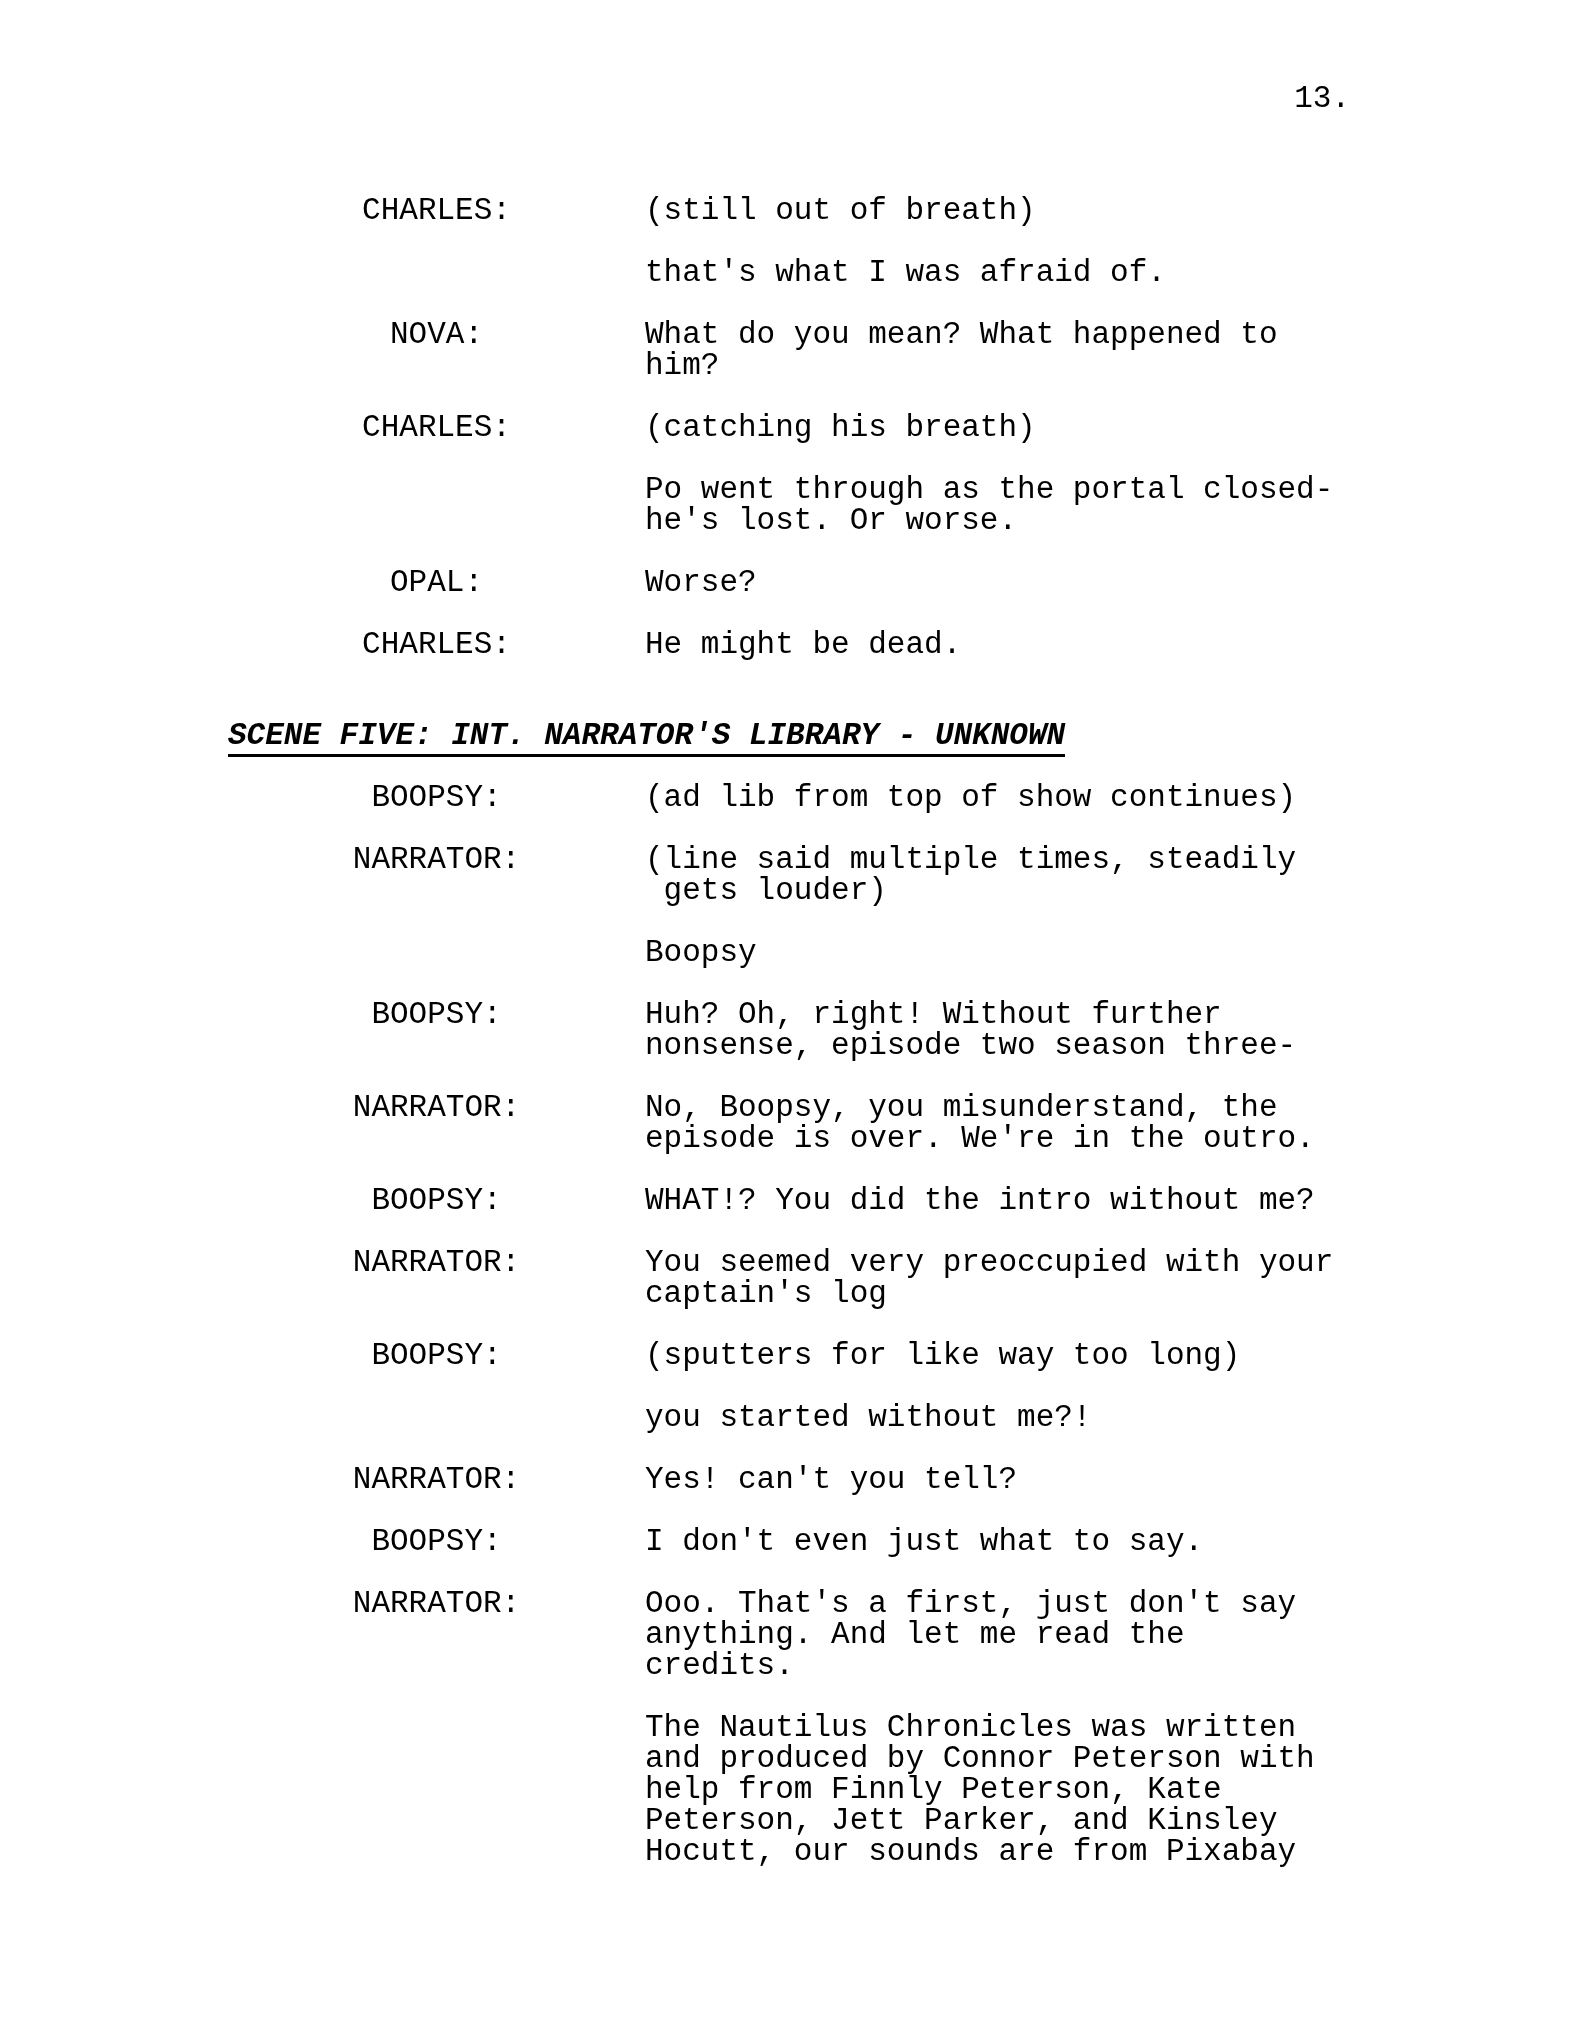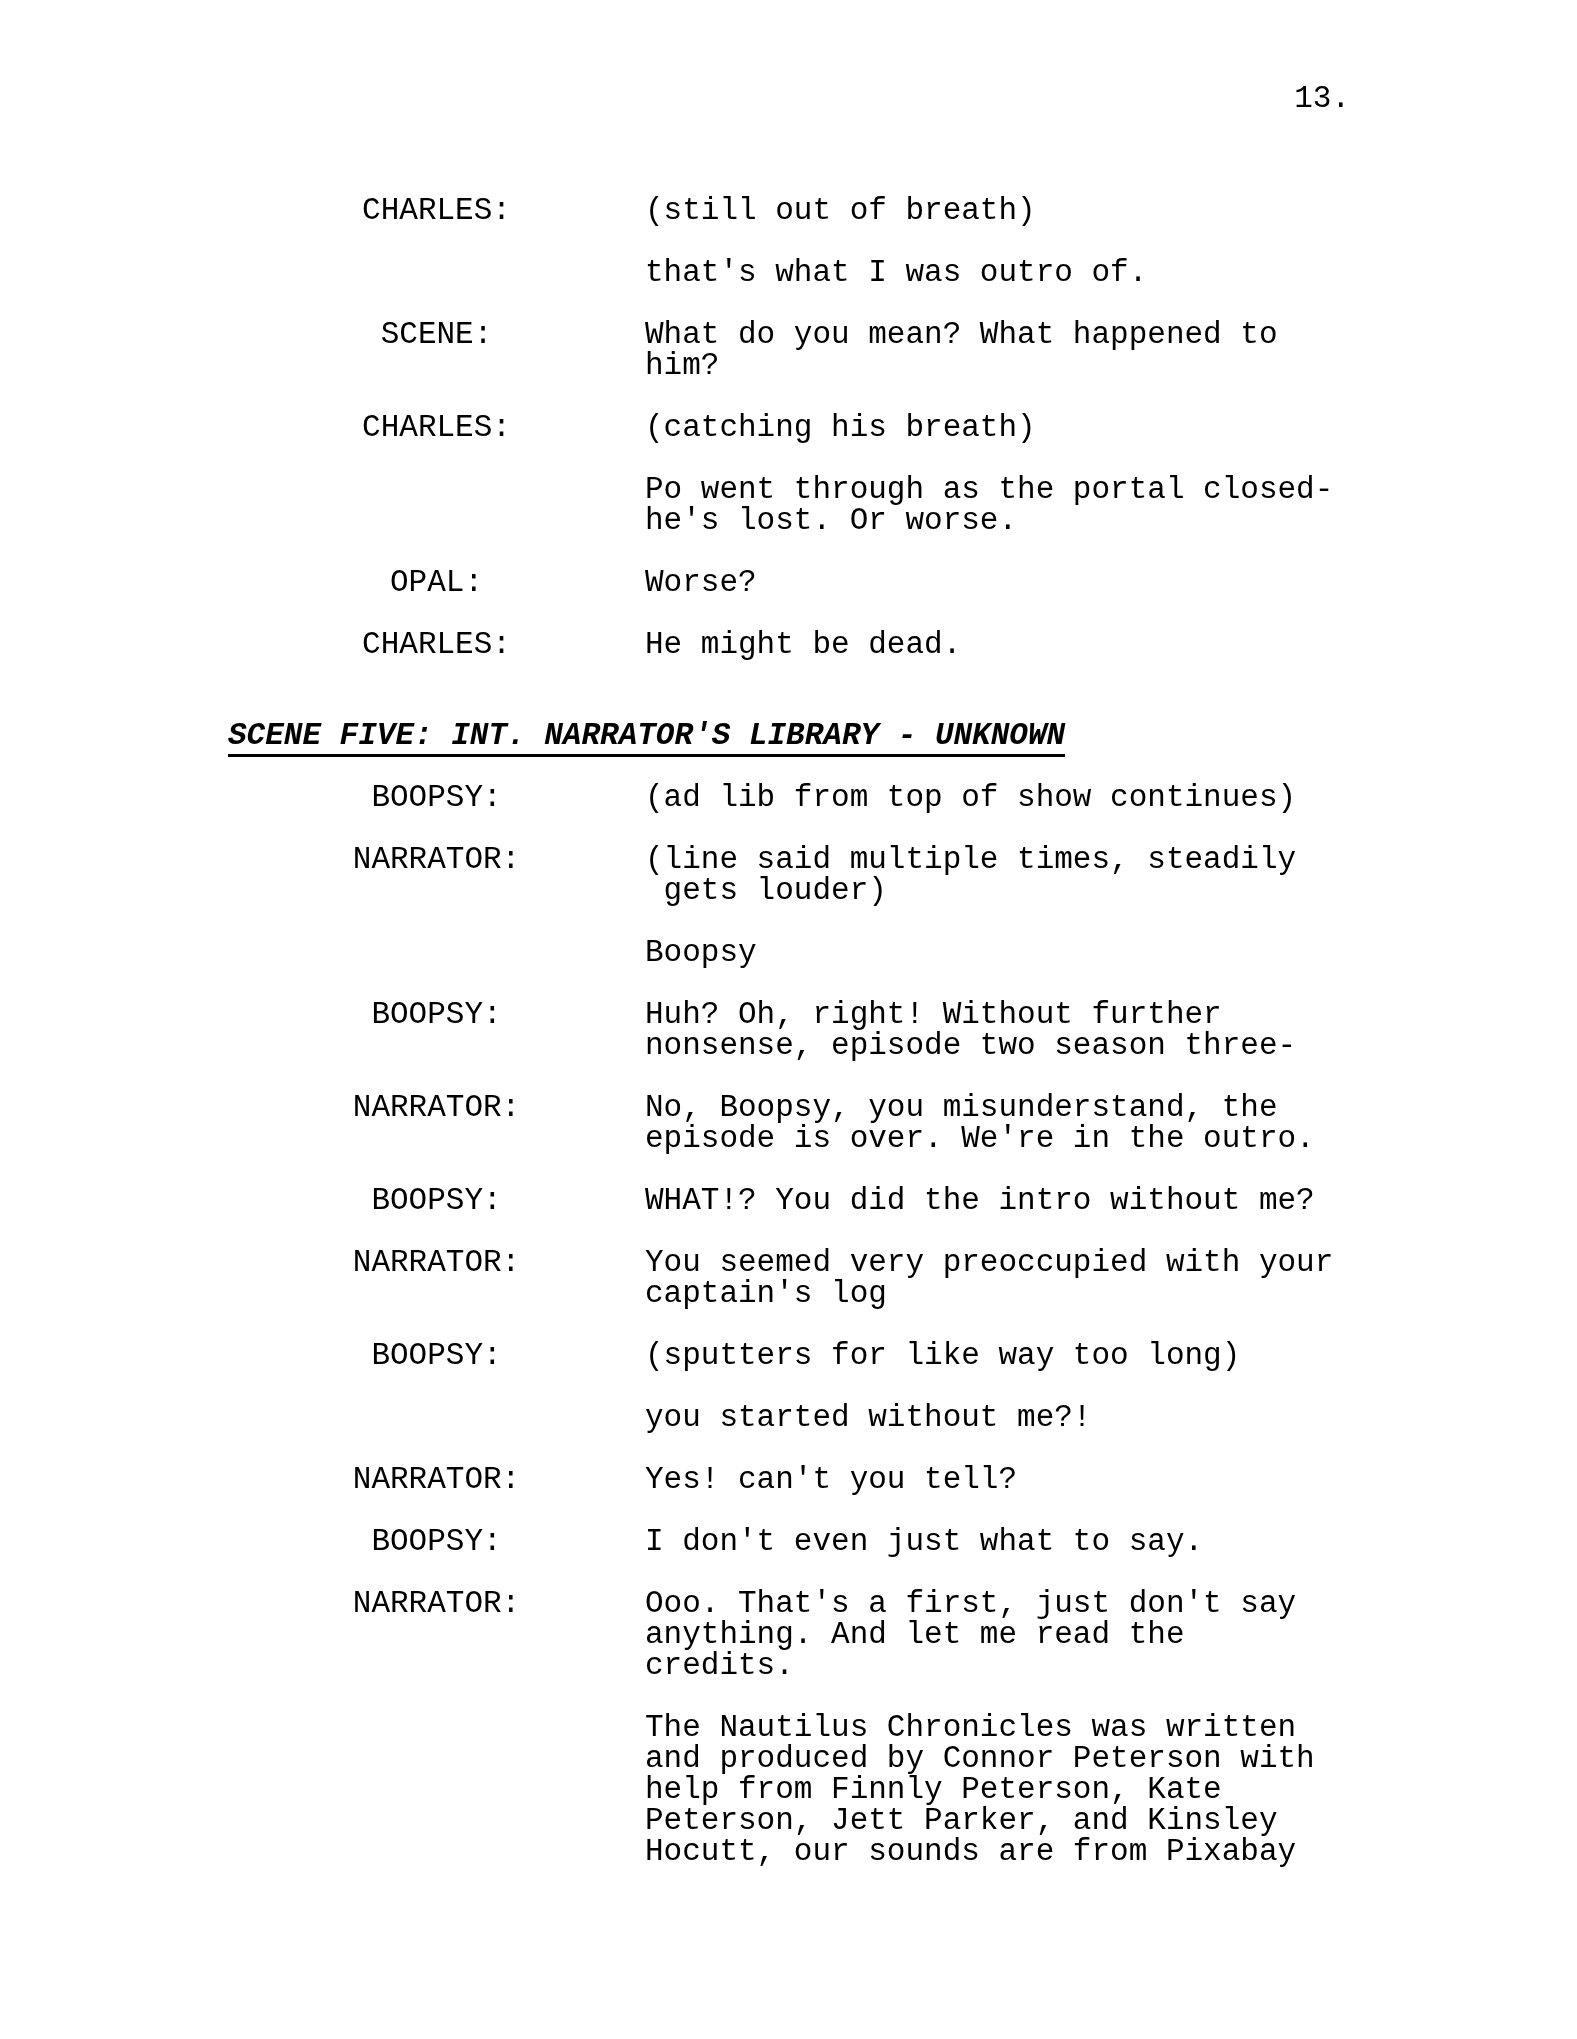--- a/index.html
+++ b/index.html
@@ -64,26 +64,26 @@
 <div class="page">
 
   <div class="page-number">13.</div>
 
   <div class="entries">
 
     <div class="entry">
       <div class="name">CHARLES:</div>
       <div class="dialogue">
         <div class="para">(still out of breath)</div>
-        <div class="para">that's what I was outro of.</div>
+        <div class="para">that's what I was afraid of.</div>
       </div>
     </div>
 
     <div class="entry">
-      <div class="name">SCENE:</div>
+      <div class="name">NOVA:</div>
       <div class="dialogue">
         <div class="para">What do you mean? What happened to him?</div>
       </div>
     </div>
 
     <div class="entry">
       <div class="name">CHARLES:</div>
       <div class="dialogue">
         <div class="para">(catching his breath)</div>
         <div class="para">Po went through as the portal closed- he's lost. Or worse.</div>

